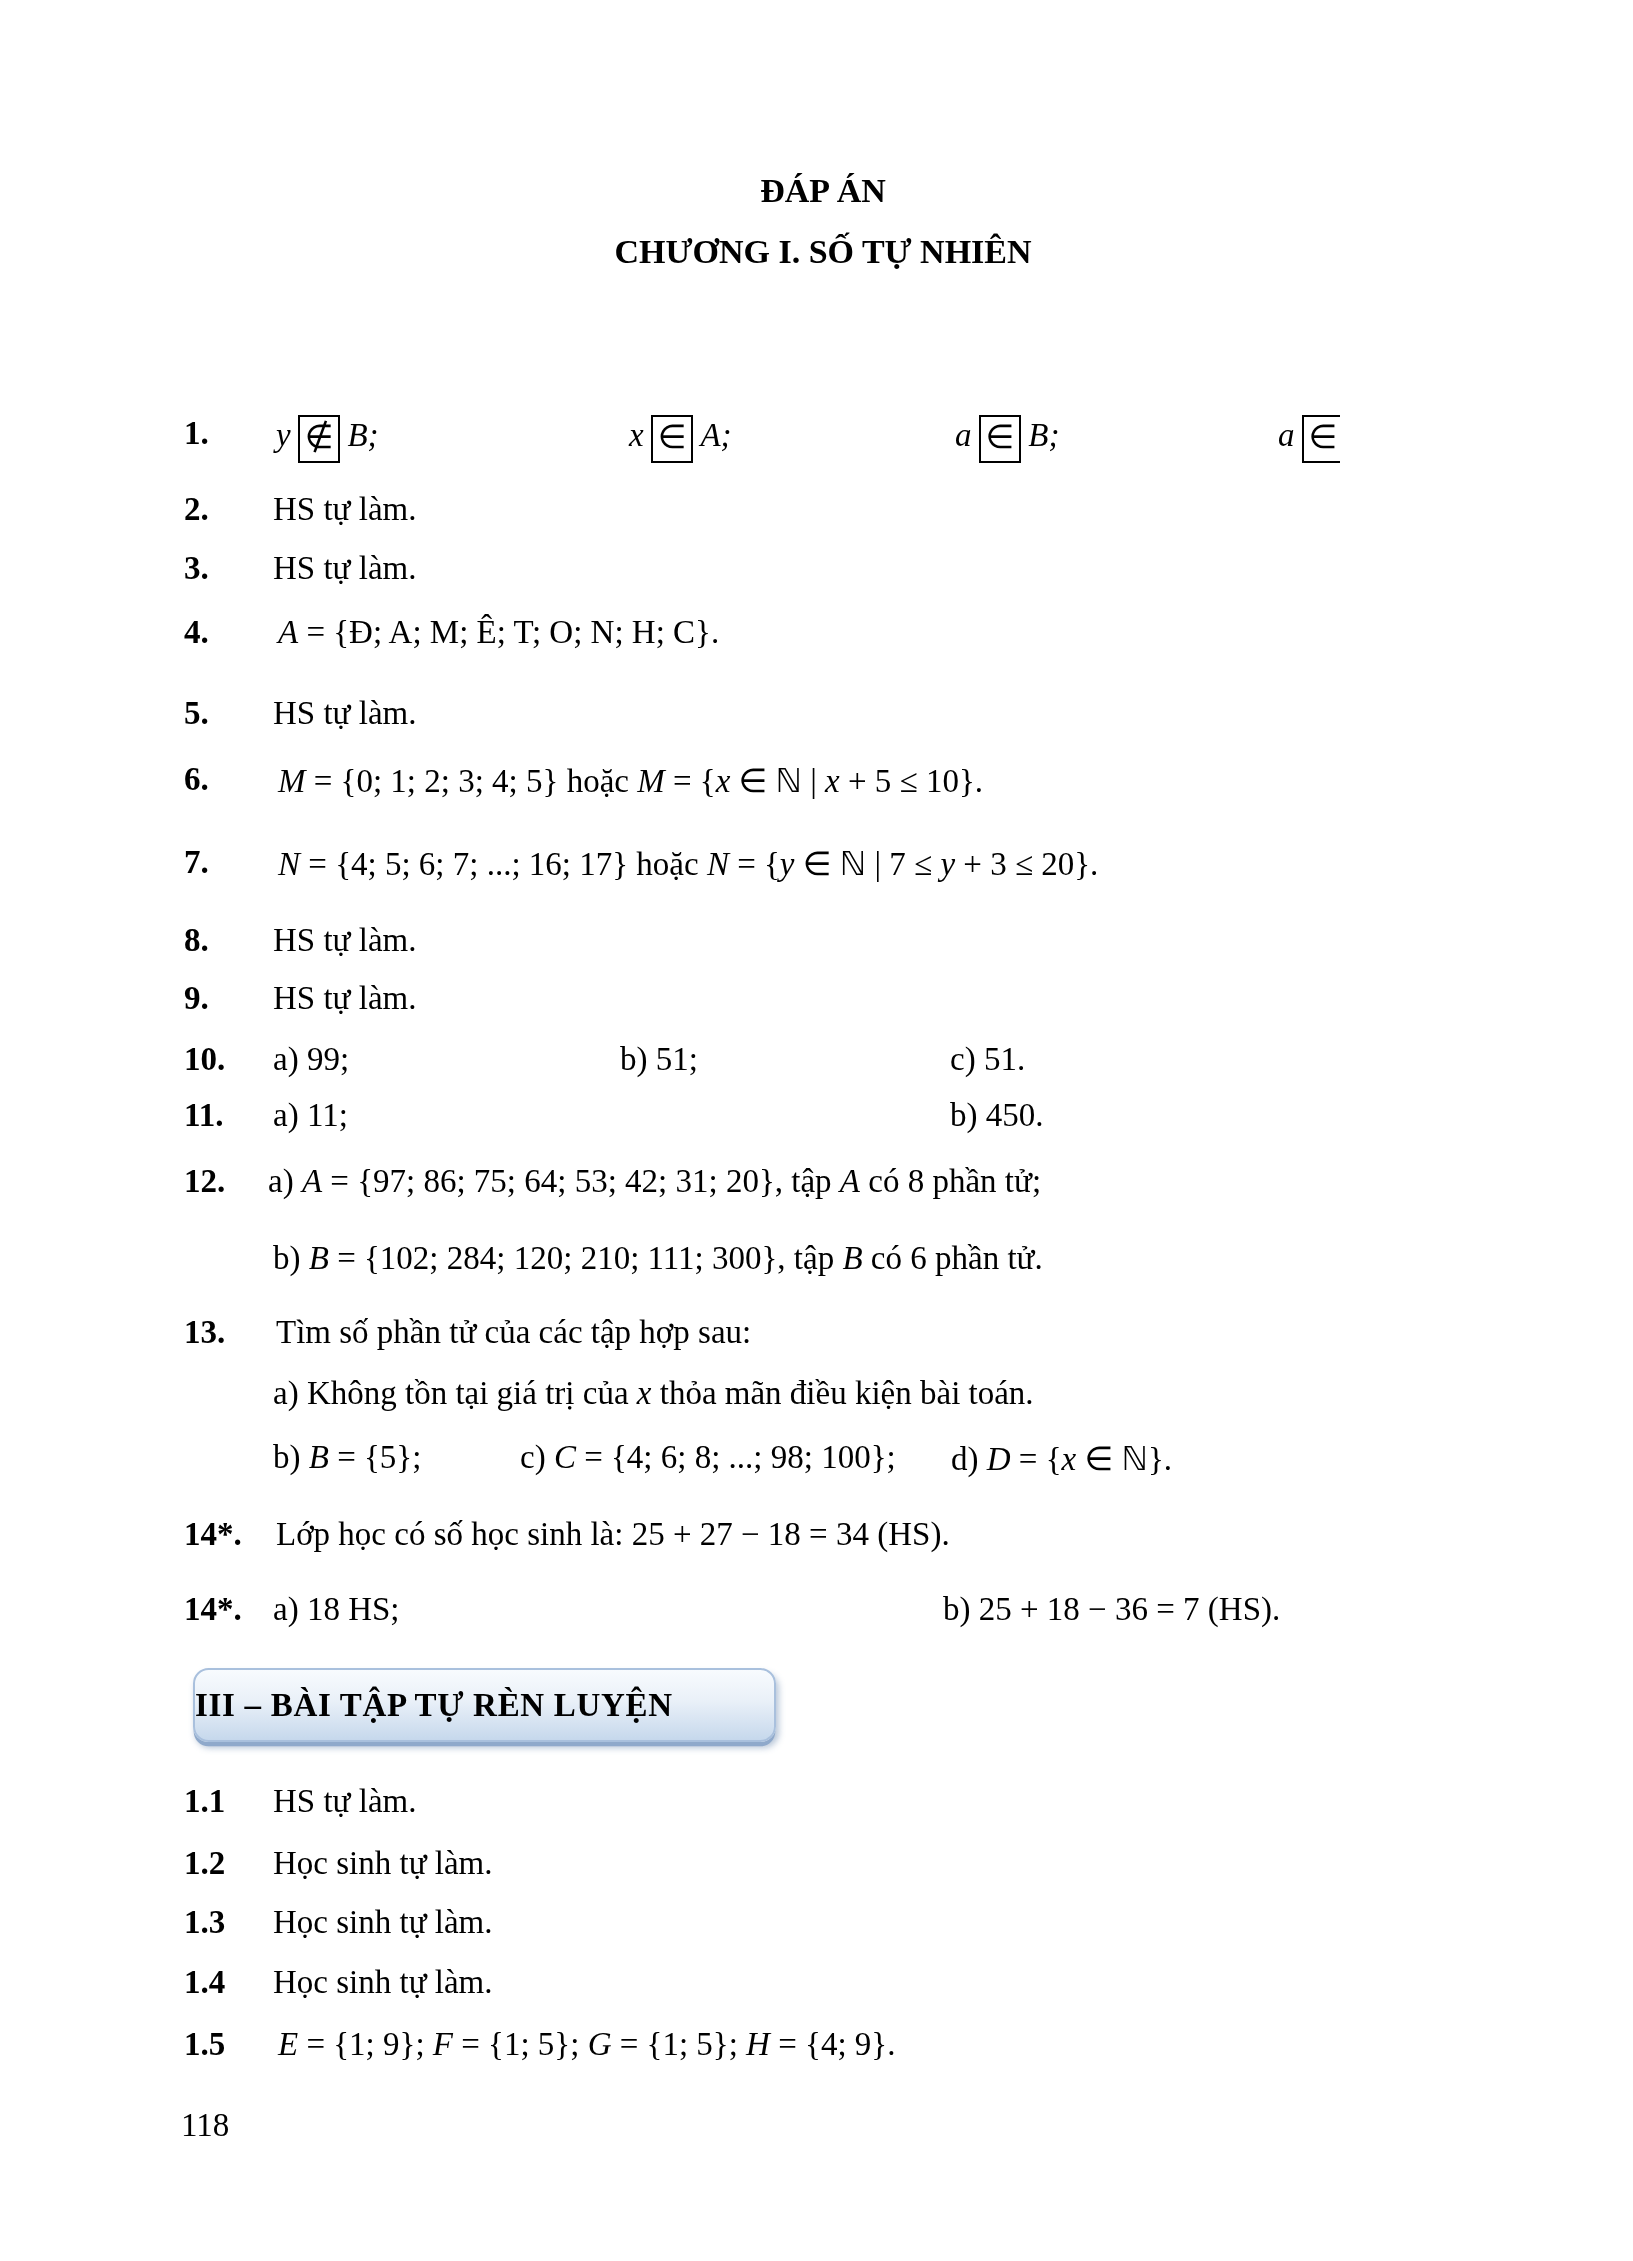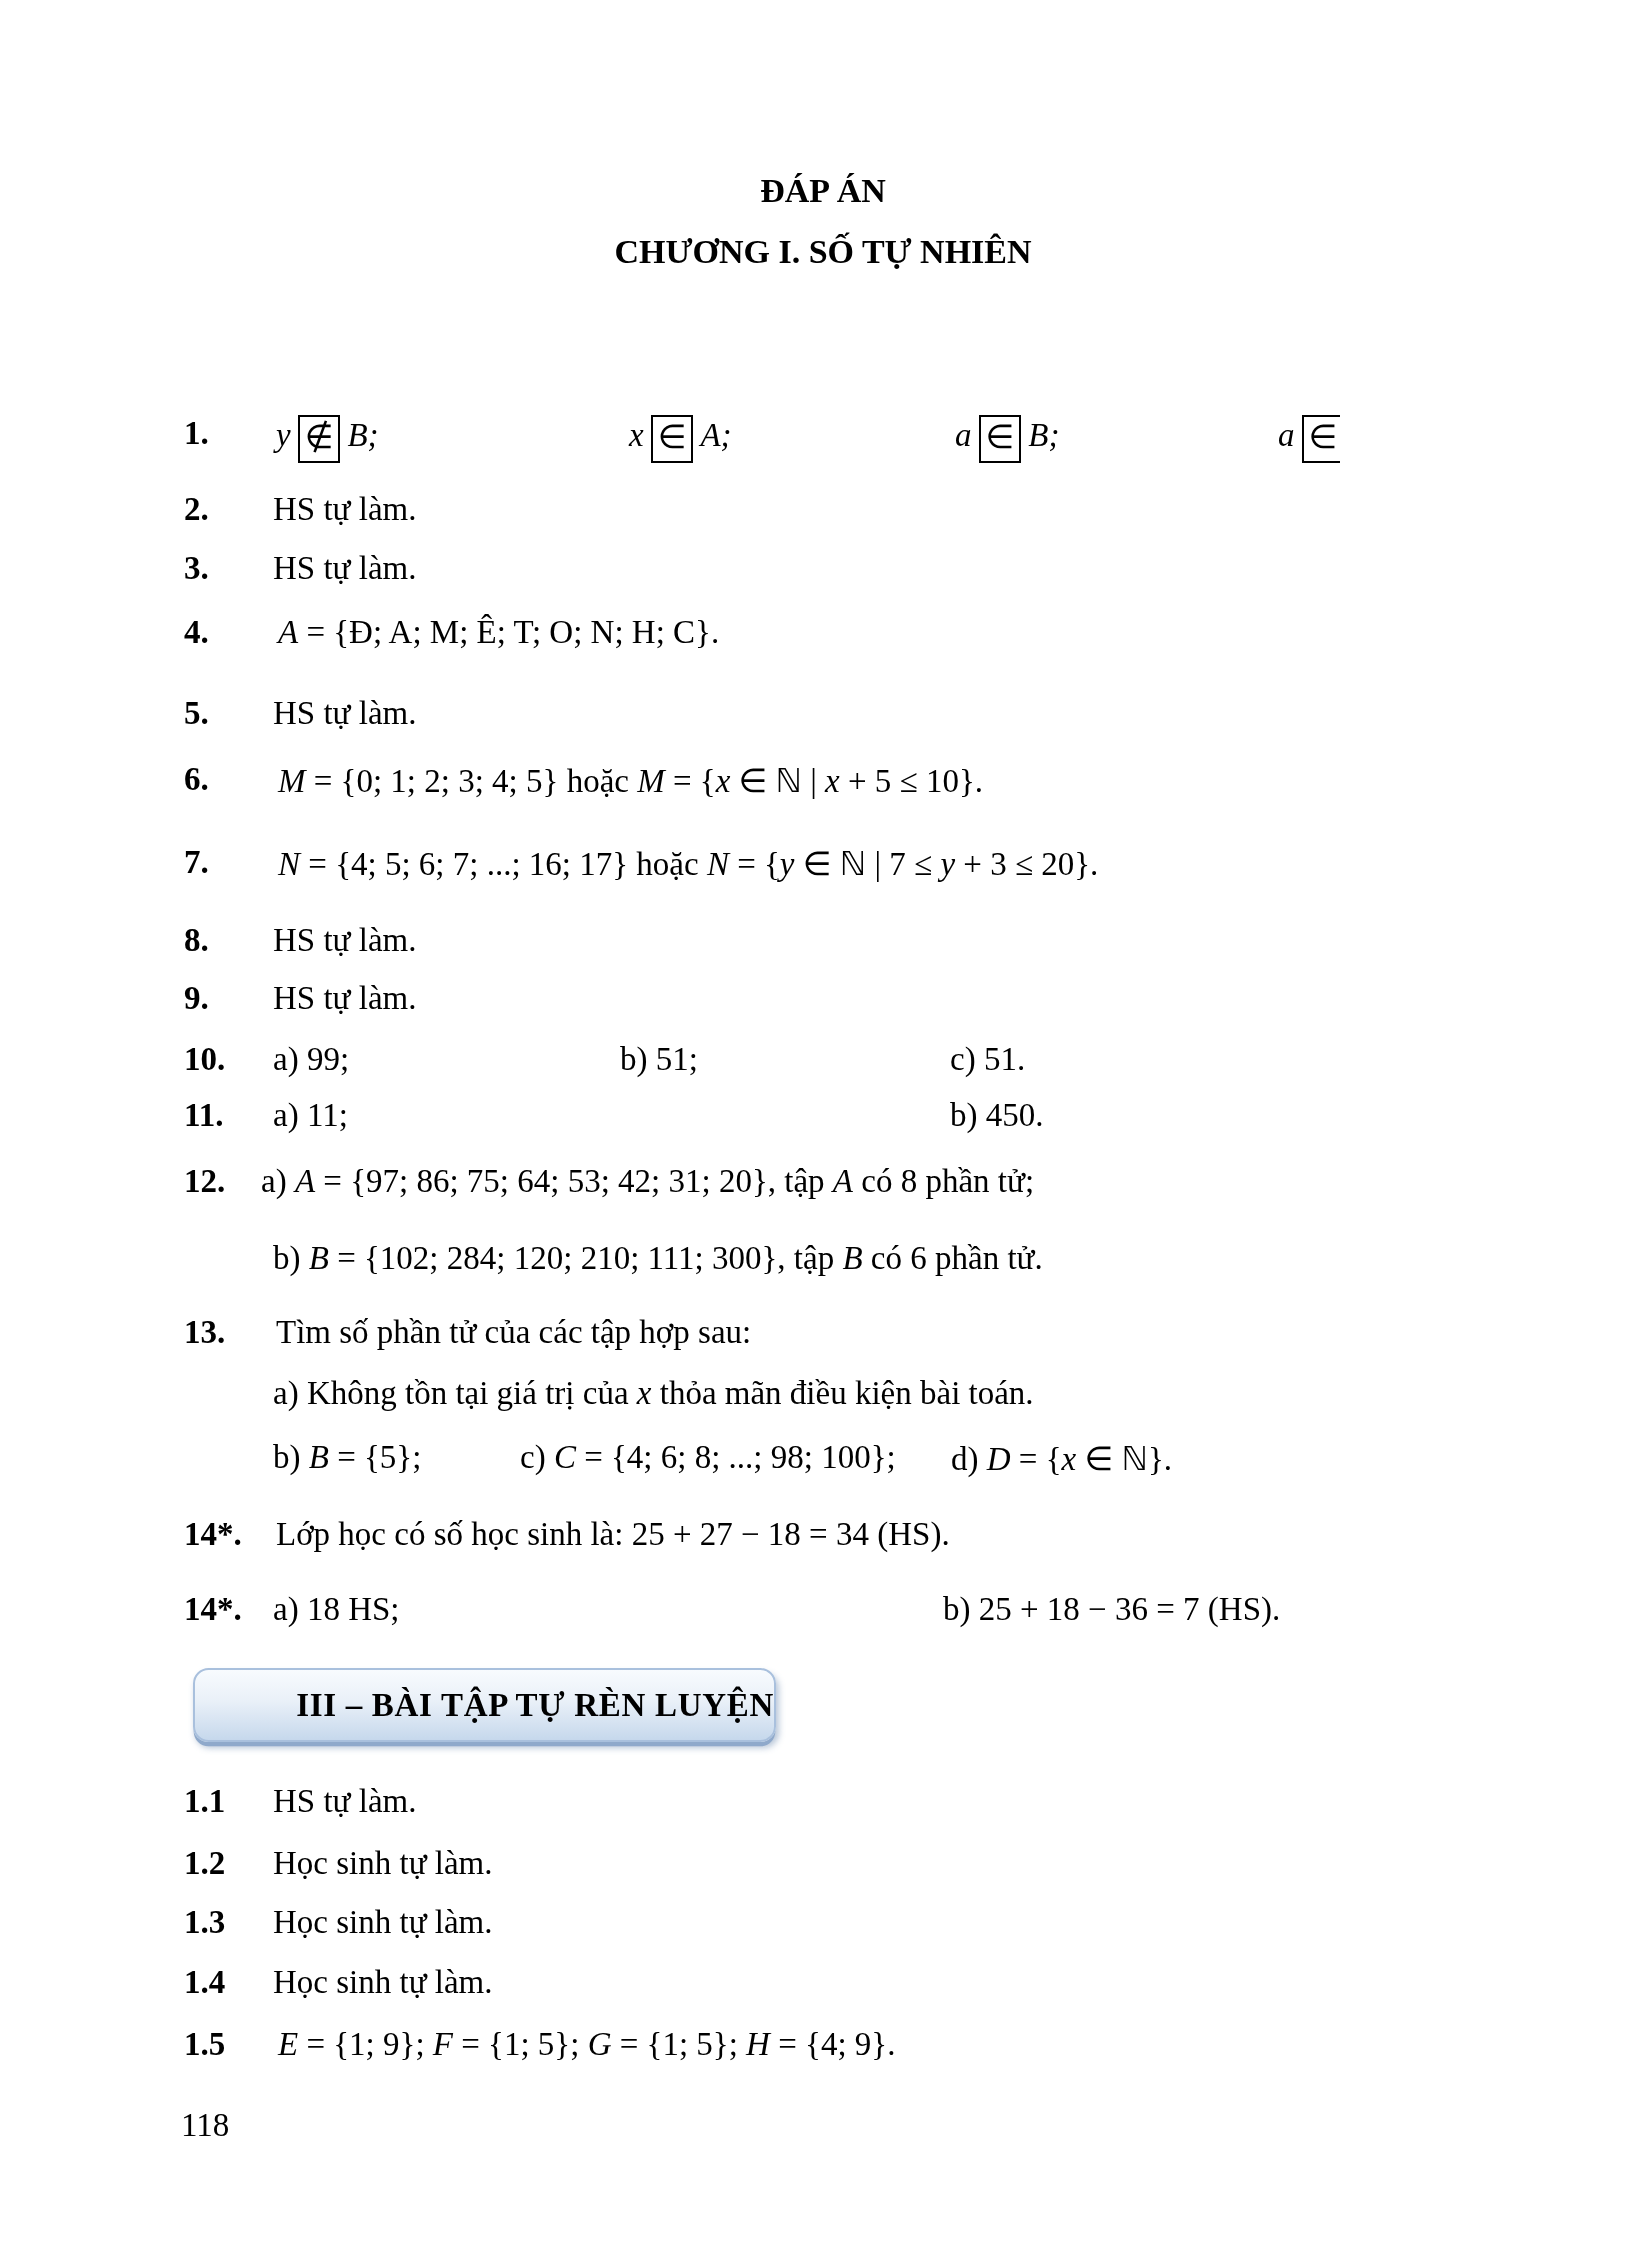--- a/index.html
+++ b/index.html
@@ -31,21 +31,21 @@
     vertical-align:middle;
   }
   .section-box{
     position:absolute;
     left:193px;top:1668px;
     width:583px;height:74px;
     border:2.1px solid #a9c0dd;
     border-radius:15.6px;
     background:linear-gradient(180deg,#f8fbfe 0%,#e9f0f8 45%,#c6d8ec 100%);
     box-shadow:0 5px 0 -0.7px #8fa9cb, 2.8px 5.7px 6.4px rgba(100,130,170,0.45);
-    display:flex;align-items:center;justify-content:flex-end;
+    display:flex;align-items:center;justify-content:flex-start;
     box-sizing:border-box;
   }
   .section-box span{
     font-weight:bold;font-size:33px;letter-spacing:0.7px;white-space:nowrap;
   }
   .page-number{position:absolute;left:181px;top:2107px;}
 </style>
 </head>
 <body>
 
@@ -103,21 +103,21 @@
   </div>
 
   <div class="row" style="top:1097px">
     <span class="num">11.</span>
     <span class="cell" style="left:273px">a) 11;</span>
     <span class="cell" style="left:950px">b) 450.</span>
   </div>
 
   <div class="row" style="top:1163px">
     <span class="num">12.</span>
-    <span class="cell" style="left:261px"><span class="seg-r">a) </span><span class="seg-i">A</span><span class="seg-r"> = {97; 86; 75; 64; 53; 42; 31; 20},</span><span class="seg-r"> tập </span><span class="seg-i">A</span><span class="seg-r"> có 8 phần tử;</span></span>
+    <span class="cell" style="left:268px"><span class="seg-r">a) </span><span class="seg-i">A</span><span class="seg-r"> = {97; 86; 75; 64; 53; 42; 31; 20},</span><span class="seg-r"> tập </span><span class="seg-i">A</span><span class="seg-r"> có 8 phần tử;</span></span>
   </div>
   <div class="row" style="top:1240px">
     <span class="cell" style="left:273px"><span class="seg-r">b) </span><span class="seg-i">B</span><span class="seg-r"> = {102; 284; 120; 210; 111; 300},</span><span class="seg-r"> tập </span><span class="seg-i">B</span><span class="seg-r"> có 6 phần tử.</span></span>
   </div>
 
   <div class="row" style="top:1314px">
     <span class="num">13.</span>
     <span class="cell" style="left:276px">Tìm số phần tử của các tập hợp sau:</span>
   </div>
   <div class="row" style="top:1375px">

